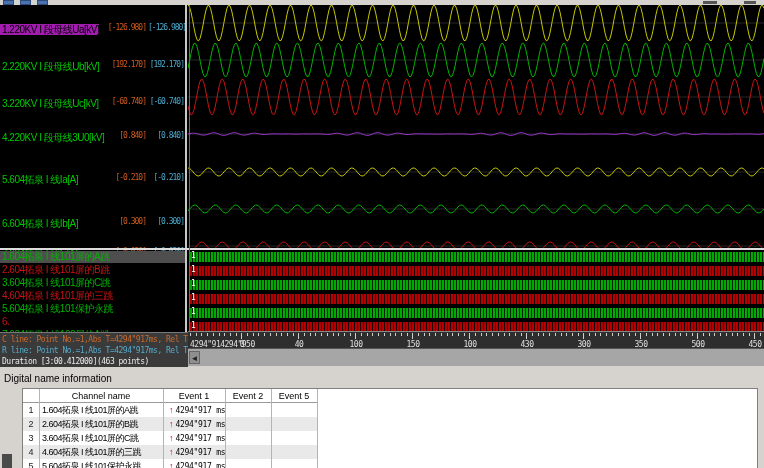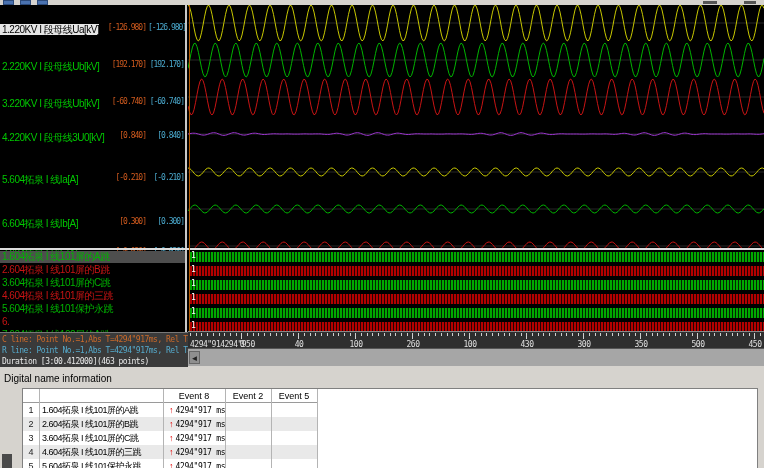--- a/index.html
+++ b/index.html
@@ -12,21 +12,21 @@
   .top-strip{position:absolute;top:0;height:5px;background:#d6d3ce;overflow:hidden;}
   .top-strip.left{left:0;width:57px;}
   .top-strip.right{left:698px;width:66px;}
   .mini-icon{position:absolute;top:0;width:11px;height:5px;background:#4a72b0;border:1px solid #2c4a7a;box-sizing:border-box;}
   .mini-mark{position:absolute;top:1px;height:3px;background:#555;}
   
   #main{position:absolute;left:0;top:5px;width:764px;height:361px;background:#000;}
   #left-panel{position:absolute;left:0;top:0;width:185px;height:361px;background:#000;overflow:hidden;}
   .analog-row{position:absolute;left:0;width:185px;height:13px;line-height:13px;white-space:nowrap;}
   .ch-label{font-size:10px;color:#00c800;padding-left:2px;letter-spacing:-0.5px;}
-  .analog-row.selected .ch-label{background:#e5e5e5;color:#000;}
+  .analog-row.selected .ch-label{background:#a21caf;color:#000;}
   .val{position:absolute;top:0;font-family:"DejaVu Sans Mono",monospace;font-size:8px;letter-spacing:-1px;text-align:right;}
   .val-c{left:102px;width:44px;color:#cf5a1e;}
   .val-r{left:148px;width:36px;color:#4aa8cc;}
   .digital-row{position:absolute;left:0;width:185px;height:12px;line-height:12px;font-size:10px;letter-spacing:-0.5px;white-space:nowrap;padding-left:2px;box-sizing:border-box;}
   .digital-row.green{color:#00b400;}
   .digital-row.red{color:#c81414;}
   .digital-row.selected{background:#4e4e4e;}
   #divider-h{position:absolute;left:0;top:243px;width:764px;height:2px;background:#dcdcdc;}
   #divider-v{position:absolute;left:185px;top:0;width:2px;height:361px;background:#c8c8c8;}
   
@@ -76,21 +76,21 @@
 <div class="top-strip right">
   <span class="mini-mark" style="left:5px;width:14px;"></span>
   <span class="mini-mark" style="left:46px;width:12px;"></span>
 </div>
 
 <div id="main">
   <div id="left-panel">
     <div id="analog-labels">
         <div class="analog-row selected" style="top: 16px;"><span class="ch-label">1.220KV I 段母线Ua[kV]</span><span class="val val-c">[-126.980]</span><span class="val val-r">[-126.980]</span></div>
         <div class="analog-row" style="top: 53px;"><span class="ch-label">2.220KV I 段母线Ub[kV]</span><span class="val val-c">[192.170]</span><span class="val val-r">[192.170]</span></div>
-        <div class="analog-row" style="top: 90px;"><span class="ch-label">3.220KV I 段母线Ub[kV]</span><span class="val val-c">[-60.740]</span><span class="val val-r">[-60.740]</span></div>
+        <div class="analog-row" style="top: 90px;"><span class="ch-label">3.220KV I 段母线Uc[kV]</span><span class="val val-c">[-60.740]</span><span class="val val-r">[-60.740]</span></div>
         <div class="analog-row" style="top: 124px;"><span class="ch-label">4.220KV I 段母线3U0[kV]</span><span class="val val-c">[0.840]</span><span class="val val-r">[0.840]</span></div>
         <div class="analog-row" style="top: 166px;"><span class="ch-label">5.604拓泉 I 线Ia[A]</span><span class="val val-c">[-0.210]</span><span class="val val-r">[-0.210]</span></div>
         <div class="analog-row" style="top: 210px;"><span class="ch-label">6.604拓泉 I 线Ib[A]</span><span class="val val-c">[0.300]</span><span class="val val-r">[0.300]</span></div>
         <div class="analog-row" style="top: 240px;"><span class="ch-label">7.604拓泉 I 线Ic[A]</span><span class="val val-c">[-0.020]</span><span class="val val-r">[-0.020]</span></div>
       </div>
     <div id="digital-labels">
         <div class="digital-row green selected" style="top: 246px;">1.604拓泉 I 线101屏的A跳</div>
         <div class="digital-row red" style="top: 259px;">2.604拓泉 I 线101屏的B跳</div>
         <div class="digital-row green" style="top: 272px;">3.604拓泉 I 线101屏的C跳</div>
         <div class="digital-row red" style="top: 285px;">4.604拓泉 I 线101屏的三跳</div>
@@ -240,21 +240,21 @@
           <div class="tick" style="left: 554.9px; height: 3px;"></div>
           <div class="tick" style="left: 560.6px; height: 3px;"></div>
           <div class="tick" style="left: 566.3px; height: 6px;"></div>
           <div class="tick" style="left: 572px; height: 3px;"></div>
         </div>
       <div class="axis-label" style="left:2px;">4294"914294"950</div>
       <div id="rel-labels">
           <div class="axis-label rel" style="left: 39px;">0</div>
           <div class="axis-label rel" style="left: 96px;">40</div>
           <div class="axis-label rel" style="left: 153px;">100</div>
-          <div class="axis-label rel" style="left: 210px;">260</div>
+          <div class="axis-label rel" style="left: 210px;">150</div>
           <div class="axis-label rel" style="left: 267px;">100</div>
           <div class="axis-label rel" style="left: 324px;">430</div>
           <div class="axis-label rel" style="left: 381px;">300</div>
           <div class="axis-label rel" style="left: 438px;">350</div>
           <div class="axis-label rel" style="left: 495px;">500</div>
           <div class="axis-label rel" style="left: 552px;">450</div>
         </div>
     </div>
     <div id="hscroll">
       <div class="arrow">◄</div>
@@ -269,21 +269,22 @@
     <div class="status-line" id="r-line">R line: Point No.=1,Abs T=4294"917ms,  Rel T=4294"917ms</div>
     <div class="status-line" id="duration-line">Duration [3:00.412000](463 points)</div>
   </div>
 </div>
 
 <div id="bottom">
   <div id="section-title">Digital name information</div>
   <div id="event-panel">
     <div id="event-grid">
         <div id="hdr-row">
-          <div class="hdr-cell" style="left: 140px; width: 62px;">Event 8</div>
+          <div class="hdr-cell" style="left: 16px; width: 124px;">Channel name</div>
+          <div class="hdr-cell" style="left: 140px; width: 62px;">Event 1</div>
           <div class="hdr-cell" style="left: 202px; width: 46px;">Event 2</div>
           <div class="hdr-cell" style="left: 248px; width: 46px;">Event 5</div>
         </div>
         <div class="ev-row" style="top: 14px;">
           <div class="ev-cell ev-num" style="left: 0px; width: 16px;">1</div>
           <div class="ev-cell ev-name" style="left: 16px; width: 124px;">1.604拓泉 I 线101屏的A跳</div>
           <div class="ev-cell" style="left: 140px; width: 62px;"><span class="ev-arrow">↑</span><span class="ev-time">4294"917 ms</span></div>
           <div class="ev-cell" style="left: 202px; width: 46px;"></div>
           <div class="ev-cell" style="left: 248px; width: 46px;"></div>
         </div>

